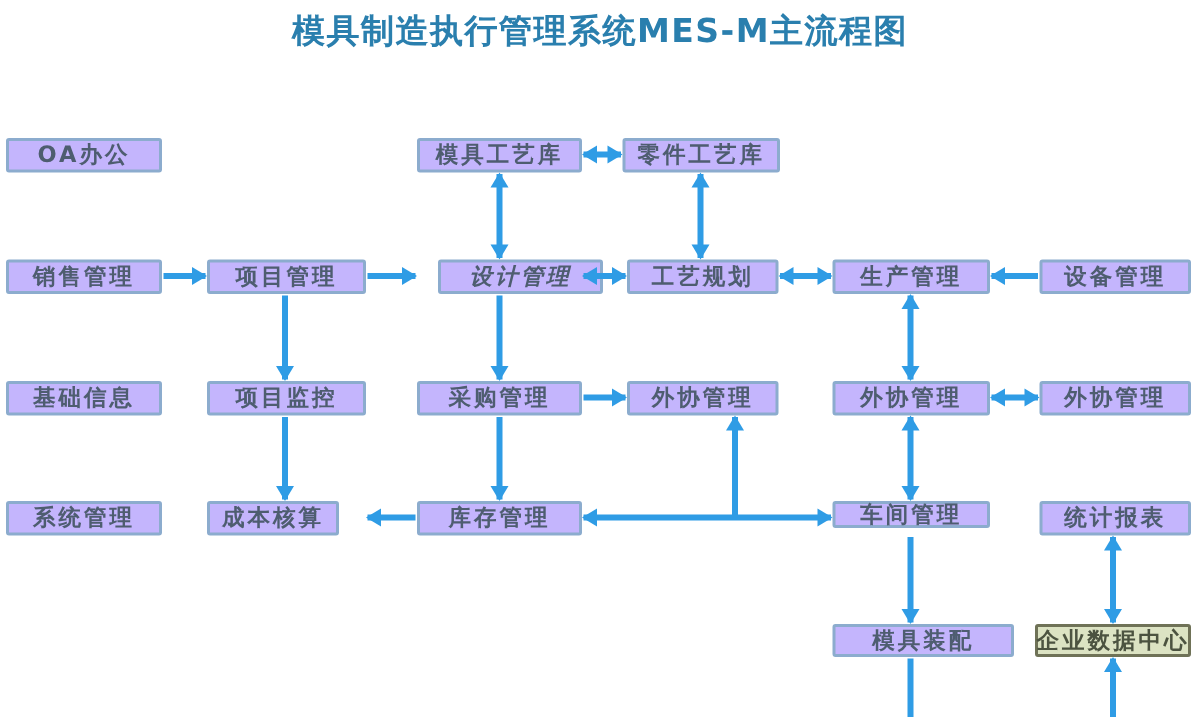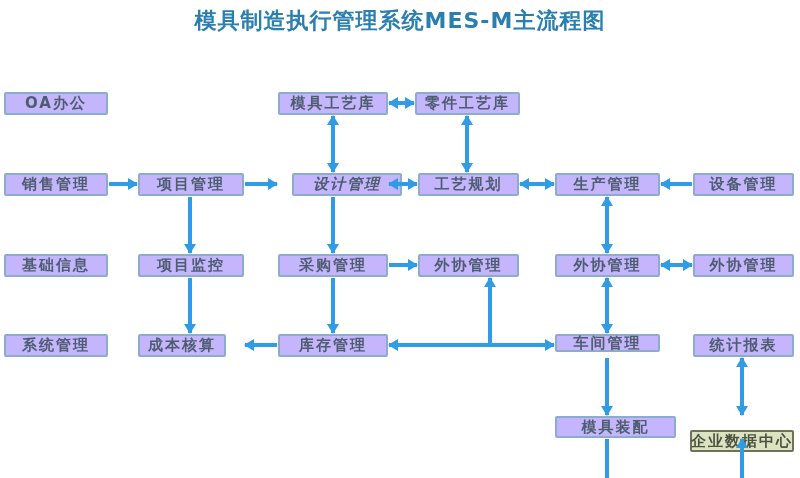--- a/index.html
+++ b/index.html
@@ -15,21 +15,21 @@
     color:#2a7fae;letter-spacing:1px;
   }
   .node{
     position:absolute;box-sizing:border-box;
     background:#c4b5fd;border:2px solid #8cacce;border-radius:2px;
     color:#4e5d70;font-size:15px;font-weight:600;letter-spacing:2px;
     display:flex;align-items:center;justify-content:center;
     white-space:nowrap;
   }
   .node.khaki{
-    background:#dce3c3;border-color:#6f7257;color:#4c5340;margin-top:14px;
+    background:#dce3c3;border-color:#6f7257;color:#4c5340;
   }
   .conn{position:absolute;}
   .conn .line{position:absolute;background:#2f9ce5;}
   .conn.h .line{left:0;right:0;top:4px;height:4px;}
   .conn.v .line{top:0;bottom:0;left:4px;width:4px;}
   .head{position:absolute;width:0;height:0;}
   
   .conn.h .head.start{left:-1px;top:0;
     border-top:6px solid transparent;border-bottom:6px solid transparent;
     border-right:10px solid #2f9ce5;}

